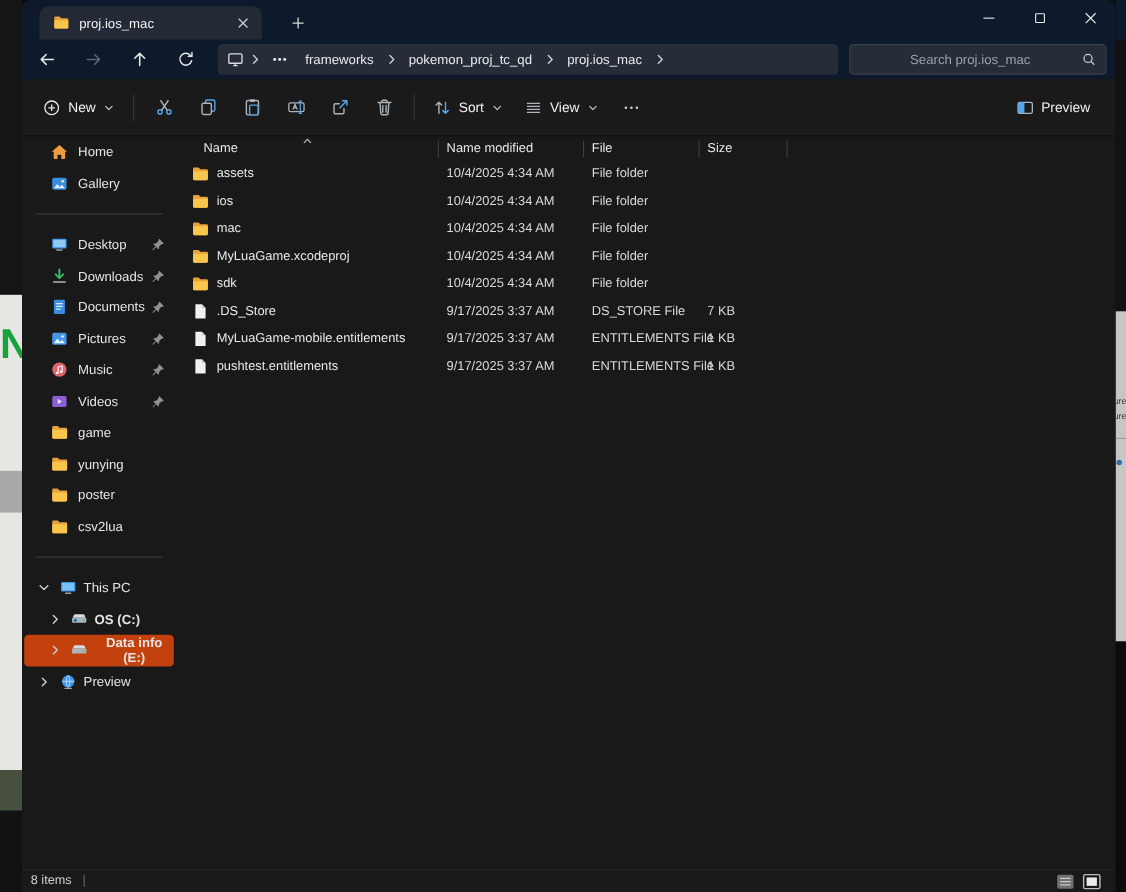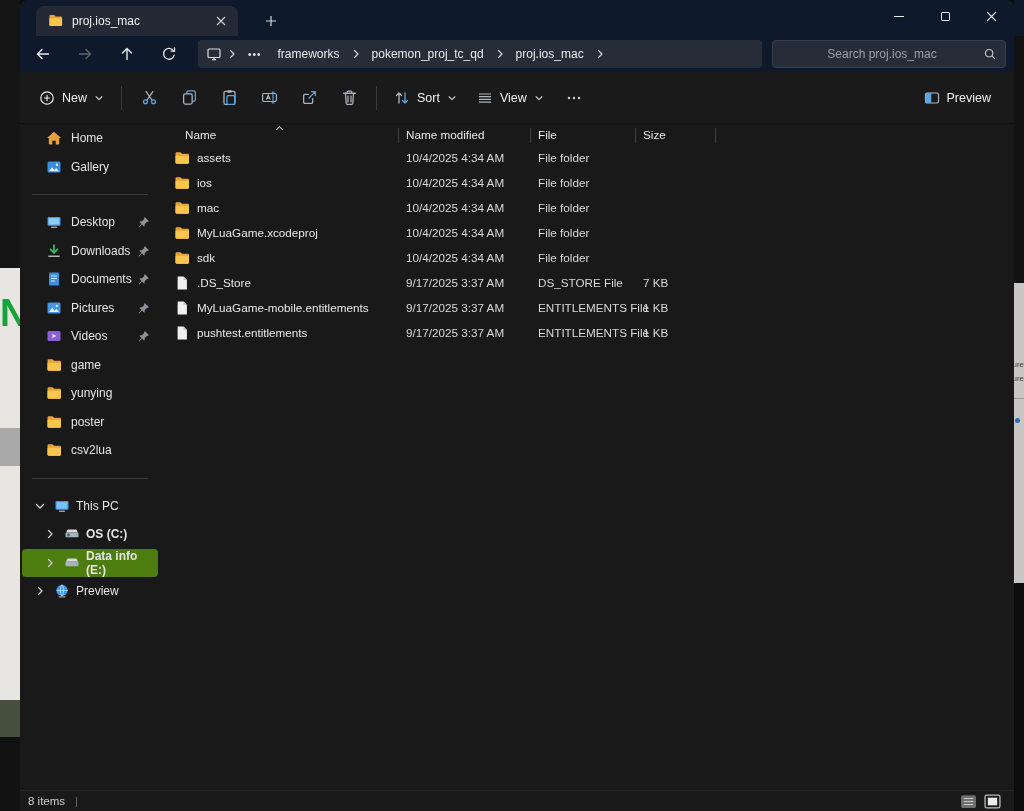--- a/index.html
+++ b/index.html
@@ -66,21 +66,21 @@
   
   .main { flex:1; display:flex; min-height:0; }
   .sidebar { width:140px; flex:none; padding-top:0; position:relative; }
   .srow { height:28.5px; display:flex; align-items:center; gap:9px; padding-left:24px; position:relative;
     font-size:12px; color:#e4e4e4; border-radius:4px; margin:0 2px; }
   .srow .pin { position:absolute; right:8px; top:8px; }
   .sdivider { height:1px; background:#3a3a3a; margin:13px 12px; }
   .tree-row { padding-left:12px; gap:6px; }
   .tree-row.child { padding-left:22px;font-weight:bold; }
   .tree-row .sic { margin-left:2px; }
-  .srow.sel { background:#4d7c0f; }
+  .srow.sel { background:#c2410c;text-align:center; }
   .sic { display:flex; width:16px; height:16px; flex:none; }
 
   
   .filearea { flex:1; position:relative; min-width:0; }
   .fheader { position:absolute; top:0; left:0; right:0; height:21px; display:grid;
     grid-template-columns:238px 132px 105px 80px; align-items:center; color:#e8e8e8; font-size:11.7px; }
   .fheader .hc { padding-left:8px; }
   .fheader .hc.first { padding-left:25px; }
   .hsep { position:absolute; top:4px; width:1px; height:15px; background:#3f3f3f; }
   .sort-caret { position:absolute; left:114px; top:-1px; }
@@ -430,20 +430,36 @@
           <span>Pictures</span>
           <span class="pin">
               <svg width="13" height="13" viewBox="0 0 16 16">
                 <use href="#i-pin"></use>
               </svg>
             </span>
         </div>
         <div class="srow">
           <span class="sic">
             <svg width="16" height="16" viewBox="0 0 16 16">
+                <circle cx="8" cy="8" r="6.5" fill="#e0646c"></circle>
+                <path d="M6.9 11V5.7l3.6-1v5.3" stroke="#fff" stroke-width="1" fill="none"></path>
+                <circle cx="5.9" cy="11" r="1.1" fill="#fff"></circle>
+                <circle cx="9.5" cy="10" r="1.1" fill="#fff"></circle>
+              </svg>
+            </span>
+          <span>Music</span>
+          <span class="pin">
+              <svg width="13" height="13" viewBox="0 0 16 16">
+                <use href="#i-pin"></use>
+              </svg>
+            </span>
+        </div>
+        <div class="srow">
+          <span class="sic">
+            <svg width="16" height="16" viewBox="0 0 16 16">
                 <rect x="1.5" y="3" width="13" height="10" rx="1.5" fill="#8b5fd6"></rect>
                 <path d="M6.5 5.8l3.8 2.2-3.8 2.2z" fill="#eee4ff"></path>
               </svg>
             </span>
           <span>Videos</span>
           <span class="pin">
               <svg width="13" height="13" viewBox="0 0 16 16">
                 <use href="#i-pin"></use>
               </svg>
             </span>

